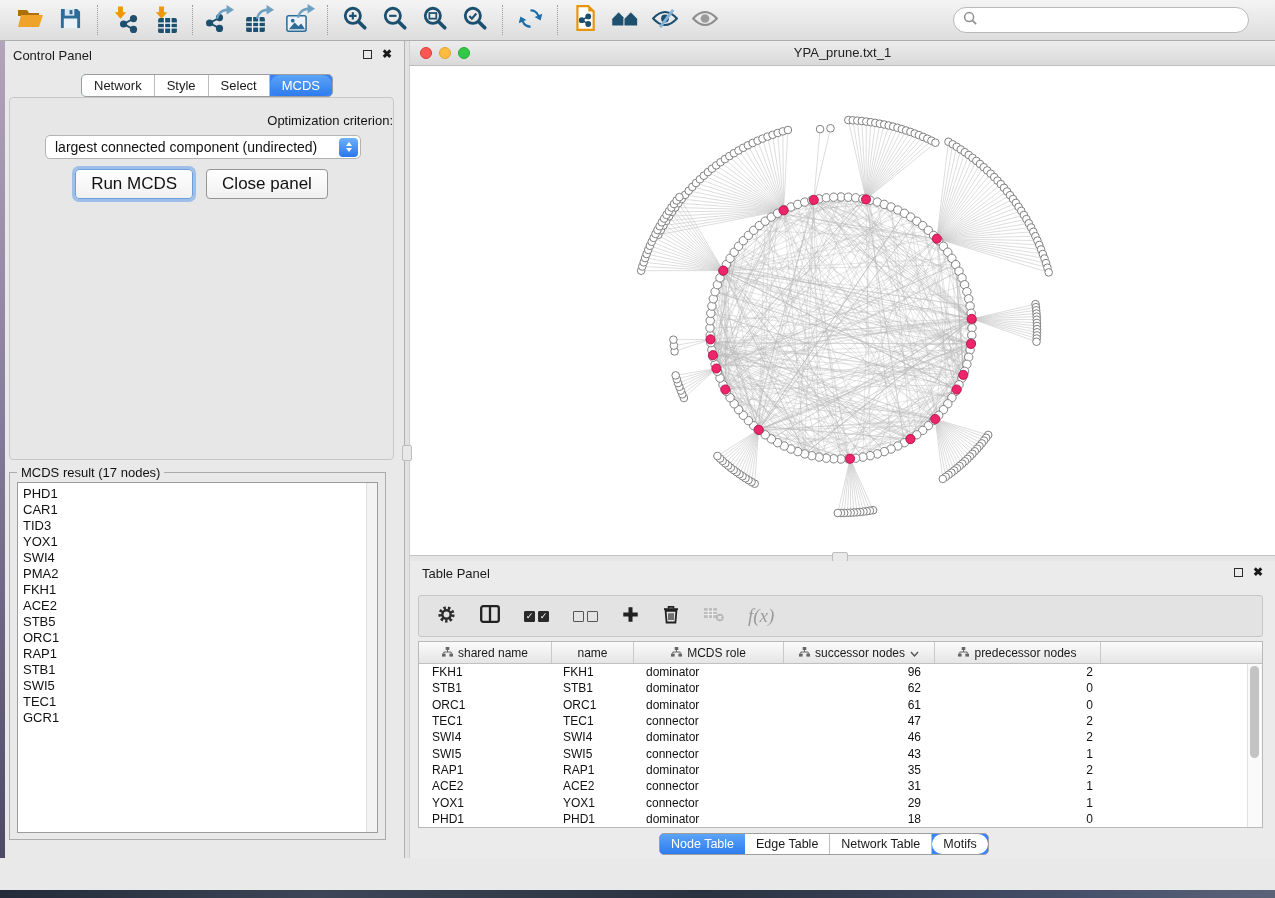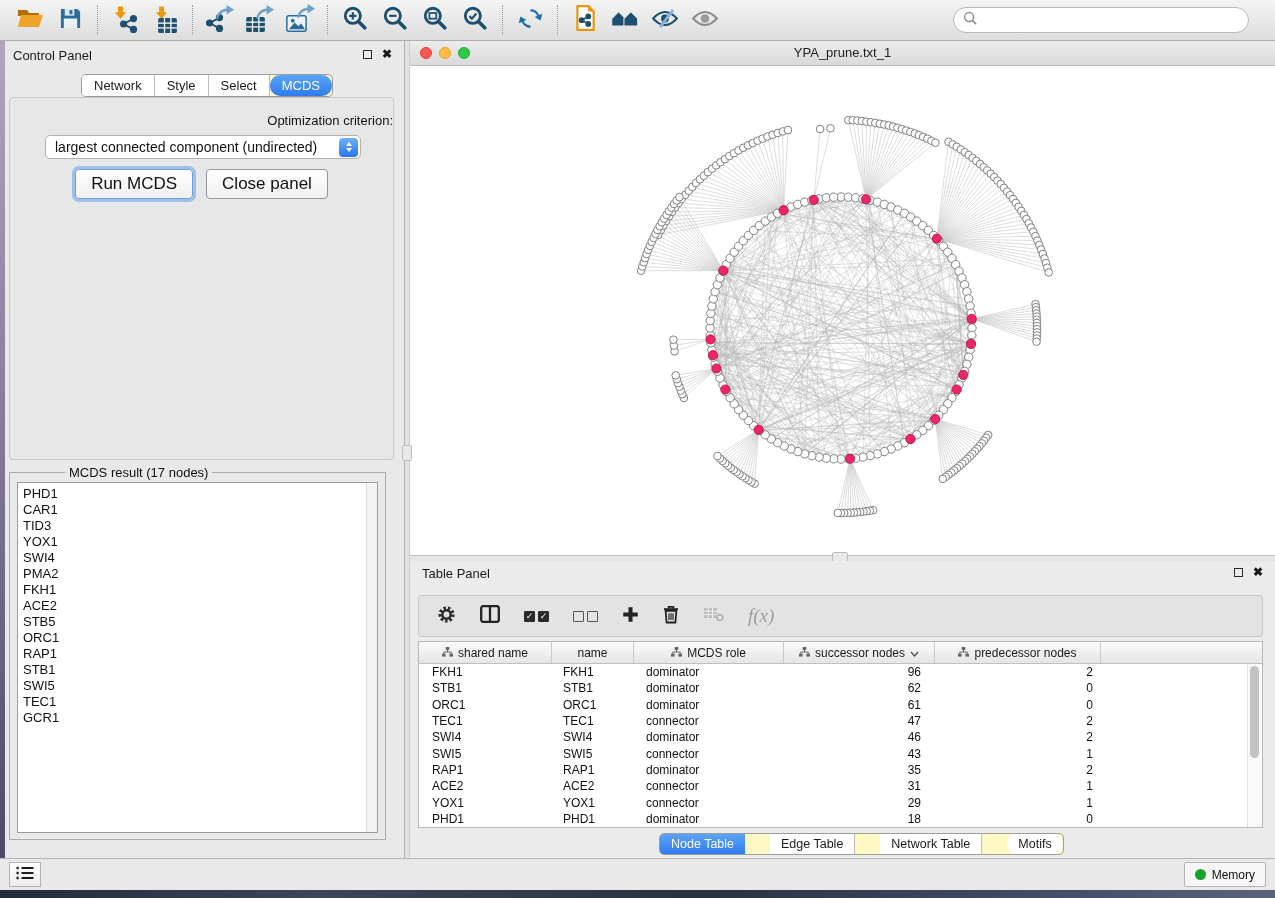--- a/index.html
+++ b/index.html
@@ -26,21 +26,21 @@
   .desktop { position:absolute; left:0; top:890px; width:1275px; height:8px; z-index:40;
     background:linear-gradient(90deg,#232b3a,#3c4656 25%,#2a3240 55%,#46506a 85%,#5a6378); }
 
   
   .cpanel { position:absolute; left:0; top:41px; width:404px; height:817px; background:#e9e9e9; }
   .panel-head { position:absolute; left:13px; top:7px; font-size:13px; color:#1a1a1a;text-align:right; }
   .win-icons { position:absolute; right:12px; top:8px; display:flex; gap:10px; align-items:center; }
   .float-ic { width:9px; height:9px; border:1.5px solid #2b2b2b; }
   .close-ic { font-size:12px; font-weight:bold; color:#1a1a1a; line-height:10px; }
 
-  .segbar { position:absolute; display:flex; background:#fef9c3; border:1px solid #9d9d9d;
+  .segbar { position:absolute; display:flex; background:#3b82f6; border:1px solid #9d9d9d;
     border-radius:5px; overflow:hidden; }
   .seg { padding:3px 12px; font-size:13px; color:#1a1a1a; border-right:1px solid #bdbdbd;
     background:#ffffff; white-space:nowrap; }
   .seg:last-child { border-right:none;border-radius:10px; }
   .seg.sel { background:linear-gradient(#5ba4f8,#2e7bee); color:#ffffff; border-right:none; }
   #cp-tabs { left:81px; top:33px; }
 
   .cp-box { position:absolute; left:9px; top:56px; width:385px; height:363px;
     background:#e7e7e7; border:1px solid #c7c7c7; border-radius:4px; }
   .opt-label { position:absolute; left:0; right:0; top:15px; text-align:right; font-size:13px; color:#111; }
@@ -54,21 +54,21 @@
     border-bottom:4px solid #fff; }
   .tri-dn { width:0; height:0; border-left:3.5px solid transparent; border-right:3.5px solid transparent;
     border-top:4px solid #fff; }
   .btn-row { position:absolute; left:0; right:0; top:71px; display:flex; justify-content:center; gap:13px; }
   .pbtn { font-size:17px; color:#111; background:linear-gradient(#ffffff,#f0f0f0);
     border:1px solid #969696; border-radius:4px; padding:4px 15px; font-family:"Liberation Sans",sans-serif; }
   .pbtn.focus { box-shadow:0 0 0 3px rgba(110,165,235,.6); border-color:#6f9fd8; }
 
   .fieldset { position:absolute; left:9px; top:424px; width:377px; height:375px; }
   .fs-border { position:absolute; left:0; right:0; top:7px; bottom:0; border:1px solid #ababab; }
-  .fs-legend { position:absolute; left:8px; top:0; background:#e9e9e9; padding:0 4px; font-size:13px; color:#111;margin-left:48px; }
+  .fs-legend { position:absolute; left:8px; top:0; background:#e9e9e9; padding:0 4px; font-size:13px; color:#111; }
   .listbox { position:absolute; left:8px; right:8px; top:17px; bottom:7px; background:#ffffff;
     border:1px solid #9c9c9c; overflow:hidden; }
   .listbox .items { padding:3px 0 0 5px; }
   .litem { font-size:13px; line-height:16px; color:#111; }
   .list-track { position:absolute; right:0; top:0; bottom:0; width:11px; background:#f3f3f3;
     border-left:1px solid #dedede; }
 
   
   .vsplit { position:absolute; left:404px; top:41px; width:6px; height:817px; background:#e2e2e2;
     border-left:1px solid #b2b2b2; border-right:1px solid #cfcfcf; z-index:30; }
@@ -110,21 +110,21 @@
   .trow { display:flex; height:16.3px; align-items:center; }
   .td { font-size:12px; color:#111; flex:none; white-space:nowrap; }
   .td.c0 { width:133px; padding-left:13px; }
   .td.c1 { width:82px; padding-left:11px; }
   .td.c2 { width:150px; padding-left:12px; }
   .td.c3 { width:151px; text-align:right; padding-right:14px; }
   .td.c4 { width:166px; text-align:right; padding-right:8px; }
   .vscroll { position:absolute; right:0; top:22px; bottom:0; width:15px; background:#fafafa;
     border-left:1px solid #e2e2e2; }
   .vthumb { position:absolute; left:2px; top:2px; width:9px; height:92px; background:#c3c3c3; border-radius:5px; }
-  #tp-tabs { left:249px; top:272px;gap:25px; }
+  #tp-tabs { left:249px; top:272px; }
   #tp-tabs .seg { font-size:12.5px; padding:3px 11px; }
 
   
   .statusbar { position:absolute; left:0; top:858px; width:1275px; height:32px; background:#e9e9e9;
     border-top:1px solid #b5b5b5; display:flex; align-items:center; padding:0 9px; z-index:35; }
   .sq-btn { width:32px; height:25px; background:linear-gradient(#ffffff,#ededed); border:1px solid #b3b3b3;
     display:flex; align-items:center; justify-content:center; }
   .mem-btn { margin-left:auto; height:25px; background:#f6f6f6; border:1px solid #b3b3b3; border-radius:2px;
     display:flex; align-items:center; gap:6px; padding:0 10px; font-size:12px; color:#111; }
   .mem-dot { width:11px; height:11px; border-radius:50%; background:#17a32b; }
@@ -1463,33 +1463,15 @@
 
       <div class="segbar" id="tp-tabs" style="position:absolute">
           <div class="seg sel">Node Table</div>
           <div class="seg">Edge Table</div>
           <div class="seg">Network Table</div>
           <div class="seg">Motifs</div>
         </div>
     </div>
   </div>
 
-  <div class="statusbar">
-    <div class="sq-btn">
-      <span>
-        <svg width="18" height="14" viewBox="0 0 18 14">
-            <g stroke="#1e1e1e" stroke-width="2">
-              <path d="M5.5 2 h12 M5.5 7 h12 M5.5 12 h12"></path>
-            </g>
-            <g stroke="#1e1e1e" stroke-width="2.6">
-              <path d="M0.5 2 h2.2 M0.5 7 h2.2 M0.5 12 h2.2"></path>
-            </g>
-          </svg>
-      </span>
-    </div>
-    <div class="mem-btn">
-      <span class="mem-dot"></span>
-      <span>Memory</span>
-    </div>
-  </div>
 
   <div class="desktop"></div>
 </div>
 
 </body></html>

